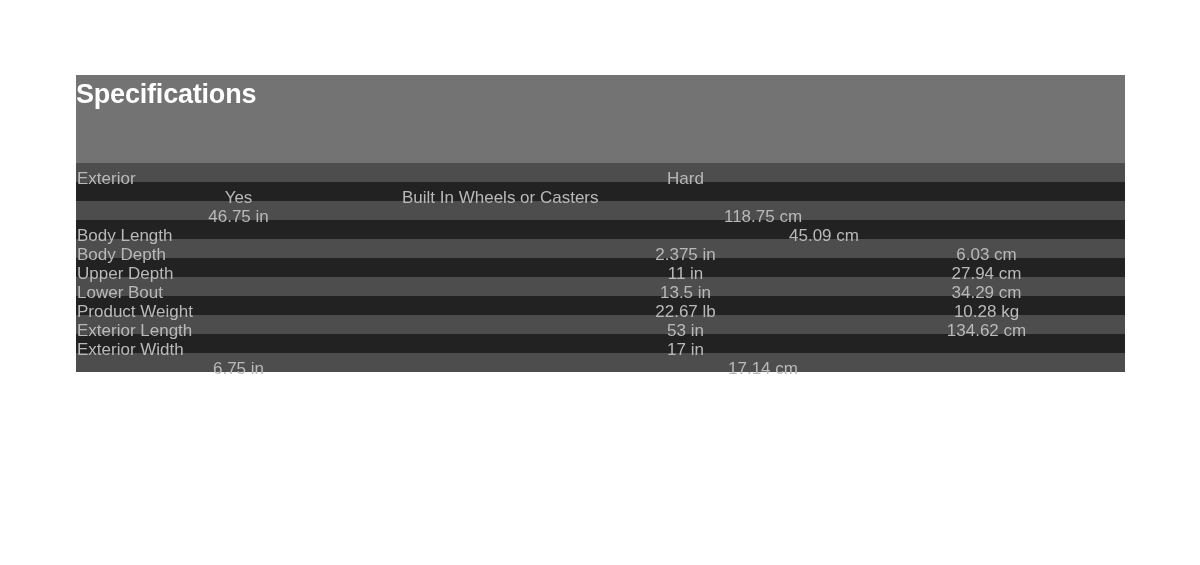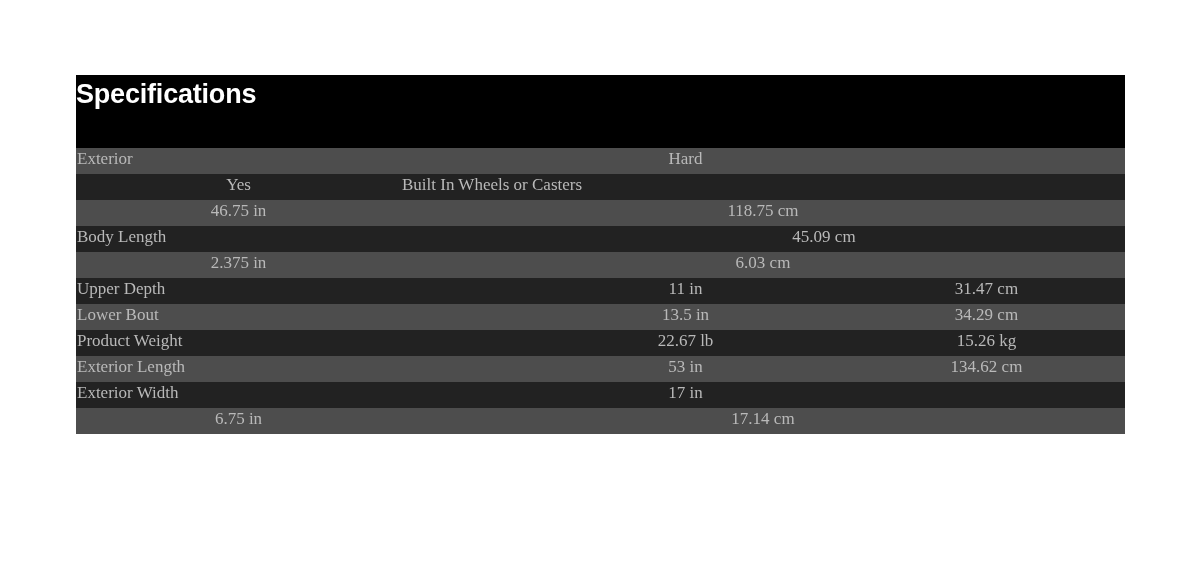--- a/index.html
+++ b/index.html
@@ -17,22 +17,22 @@
 
   #spec-panel {
     position: absolute;
     left: 76px;
     top: 75px;
     width: 1049px;
     background: #222222;
   }
 
   #spec-header {
-    height: 73px;
-    background: #000000;
+    height: 88px;
+    background: #737373;
     position: relative;
   }
 
   #spec-title {
     position: absolute;
     left: 0px;
     top: 2px;
     font-size: 27px;
     font-weight: bold;
     color: #ffffff;
@@ -40,24 +40,23 @@
     line-height: 34px;
     white-space: nowrap;
   }
 
   #spec-rows {
     display: block;
   }
 
   .spec-row {
     display: flex;
-    align-items: flex-end;
-    height: 26px;
+    align-items: flex-start;
+    height: 19px;
     background: #222222;
-    font-family: Liberation Serif, serif;
   }
   .spec-row.alt {
     background: #4d4d4d;
   }
 
   .cell {
     font-size: 17px;
     color: #b9b9b9;
     line-height: 31px;
     white-space: nowrap;
@@ -105,37 +104,38 @@
       </div>
       <div class="spec-row alt">
         <div class="cell cell-imperial">46.75 in</div>
         <div class="cell cell-metric">118.75 cm</div>
       </div>
       <div class="spec-row">
         <div class="cell cell-label">Body Length</div>
         <div class="cell cell-metric">45.09 cm</div>
       </div>
       <div class="spec-row alt">
+        <div class="cell cell-label">Body Depth</div>
         <div class="cell cell-imperial">2.375 in</div>
         <div class="cell cell-metric">6.03 cm</div>
       </div>
       <div class="spec-row">
         <div class="cell cell-label">Upper Depth</div>
         <div class="cell cell-imperial">11 in</div>
-        <div class="cell cell-metric">31.47 cm</div>
+        <div class="cell cell-metric">27.94 cm</div>
       </div>
       <div class="spec-row alt">
         <div class="cell cell-label">Lower Bout</div>
         <div class="cell cell-imperial">13.5 in</div>
         <div class="cell cell-metric">34.29 cm</div>
       </div>
       <div class="spec-row">
         <div class="cell cell-label">Product Weight</div>
         <div class="cell cell-imperial">22.67 lb</div>
-        <div class="cell cell-metric">15.26 kg</div>
+        <div class="cell cell-metric">10.28 kg</div>
       </div>
       <div class="spec-row alt">
         <div class="cell cell-label">Exterior Length</div>
         <div class="cell cell-imperial">53 in</div>
         <div class="cell cell-metric">134.62 cm</div>
       </div>
       <div class="spec-row">
         <div class="cell cell-label">Exterior Width</div>
         <div class="cell cell-imperial">17 in</div>
       </div>

